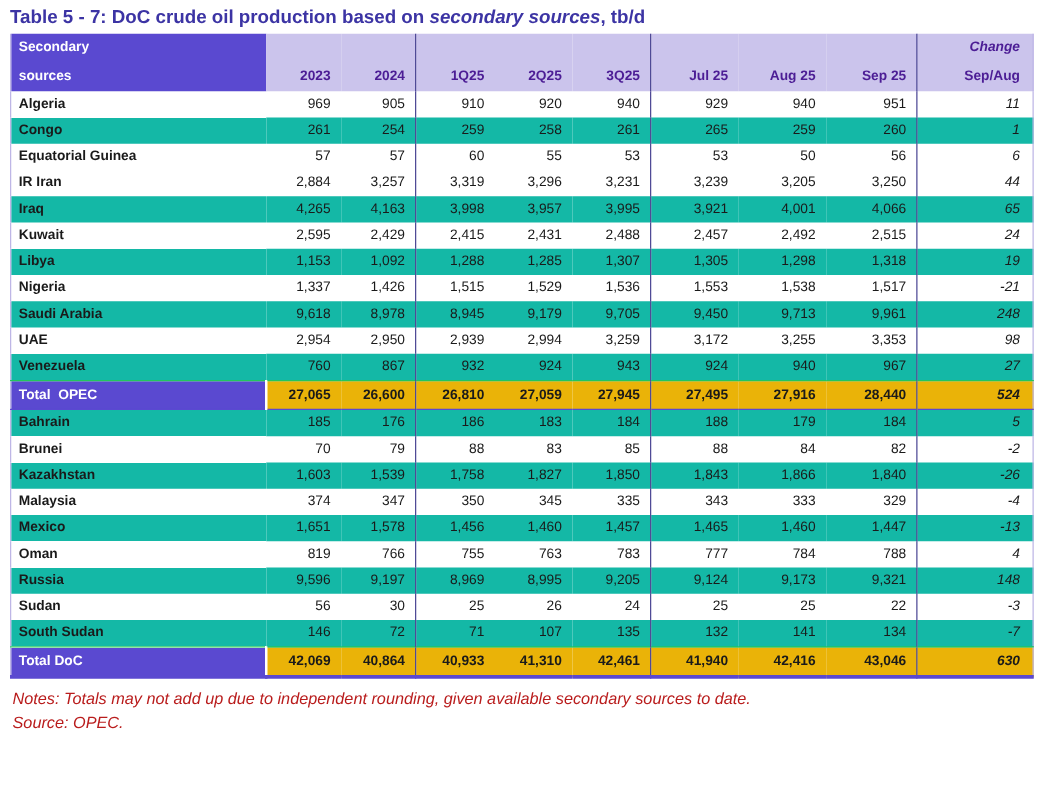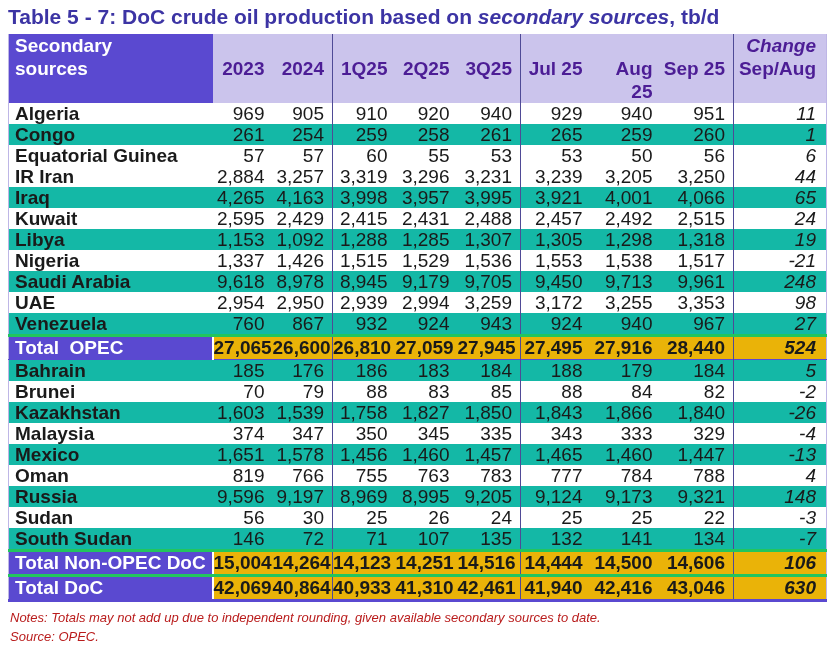--- a/index.html
+++ b/index.html
@@ -6,33 +6,33 @@
   html, body { margin: 0; padding: 0; }
   body {
     width: 834px; height: 646px;
     background: #ffffff;
     font-family: "Liberation Sans", sans-serif;
     overflow: hidden;
   }
   .page { padding: 3px 8px 0 8px; }
 
   .title {
-    font-size: 21px;
+    font-size: 15px;
     font-weight: bold;
     color: #3c34a4;
     padding: 2px 0 5px 0;
     white-space: nowrap;
   }
   .title em { font-style: italic; }
 
   table.doc-table {
     border-collapse: collapse;
     table-layout: fixed;
     width: 818px;
-    font-size: 19px;
+    font-size: 11px;
     color: #1a1a1a;
     border-left: 1px solid #beb6e6;
     border-right: 1px solid #beb6e6;
     border-bottom: 3px solid #5a49d0;
     border-radius: 20px;
   }
 
   
   thead th { padding: 0; font-weight: bold; vertical-align: top; }
   th.h-label {
@@ -55,21 +55,21 @@
     overflow: hidden;
   }
   td.num { text-align: right; padding-right: 8px; white-space: nowrap; }
   td.change { font-style: italic; padding-right: 10px; }
   tr.stripe { background: #14b8a6; }
 
   
   .sep-r { border-right: 1px solid #4f4a96; }
 
   
-  tr.total-row { border-top: 3px solid #22c55e; border-bottom: 1px solid #5a49d0; }
+  tr.total-row { border-top: 1px solid #22c55e; border-bottom: 1px solid #5a49d0; }
   tr.total-row td { height: 22px; line-height: 22px; font-weight: bold; }
   tr.total-row td.label {
     background: #5a49d0;
     color: #ffffff;
     border-right: 2px solid #ffffff;
   }
   tr.total-row td.num { background: #eab308; }
   tr.total-row td.change { font-style: italic; }
 
   .notes {
@@ -391,32 +391,20 @@
           <td class="num sep-r">72</td>
           <td class="num">71</td>
           <td class="num">107</td>
           <td class="num sep-r">135</td>
           <td class="num">132</td>
           <td class="num">141</td>
           <td class="num sep-r">134</td>
           <td class="num change">-7</td>
         </tr>
         <tr class="total-row">
-          <td class="label">Total Non-OPEC DoC</td>
-          <td class="num">15,004</td>
-          <td class="num sep-r">14,264</td>
-          <td class="num">14,123</td>
-          <td class="num">14,251</td>
-          <td class="num sep-r">14,516</td>
-          <td class="num">14,444</td>
-          <td class="num">14,500</td>
-          <td class="num sep-r">14,606</td>
-          <td class="num change">106</td>
-        </tr>
-        <tr class="total-row">
           <td class="label">Total DoC</td>
           <td class="num">42,069</td>
           <td class="num sep-r">40,864</td>
           <td class="num">40,933</td>
           <td class="num">41,310</td>
           <td class="num sep-r">42,461</td>
           <td class="num">41,940</td>
           <td class="num">42,416</td>
           <td class="num sep-r">43,046</td>
           <td class="num change">630</td>

